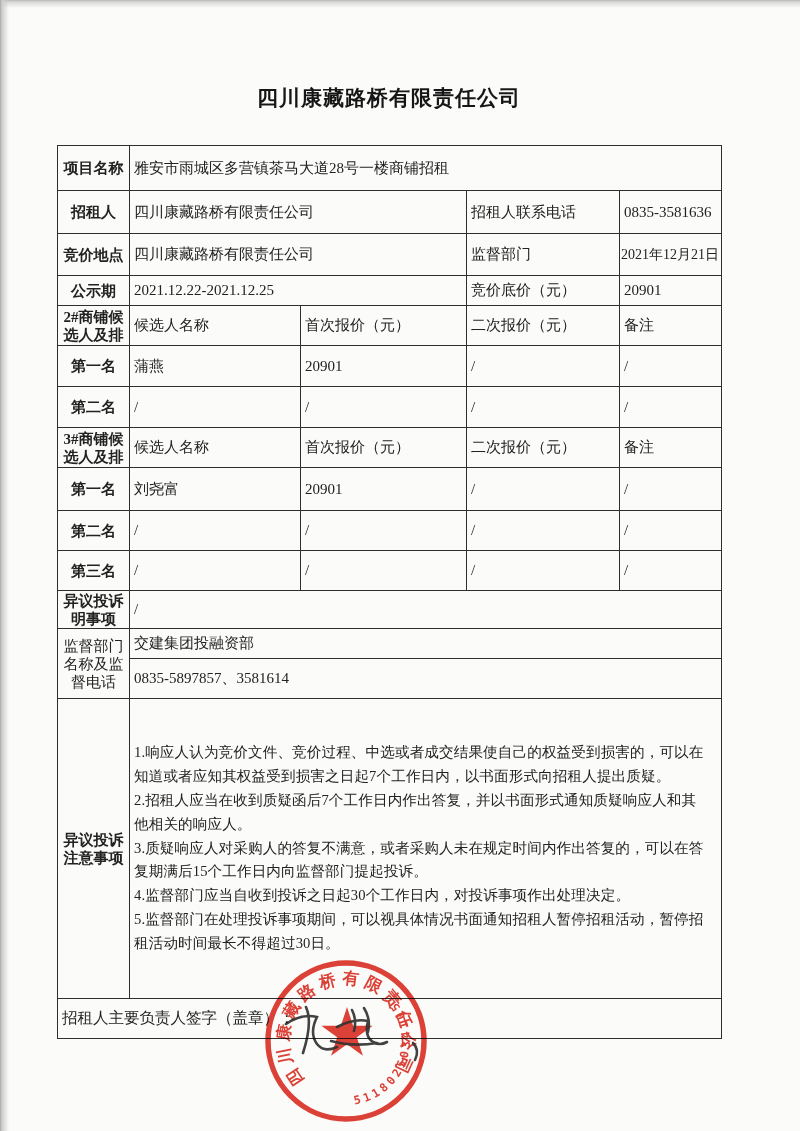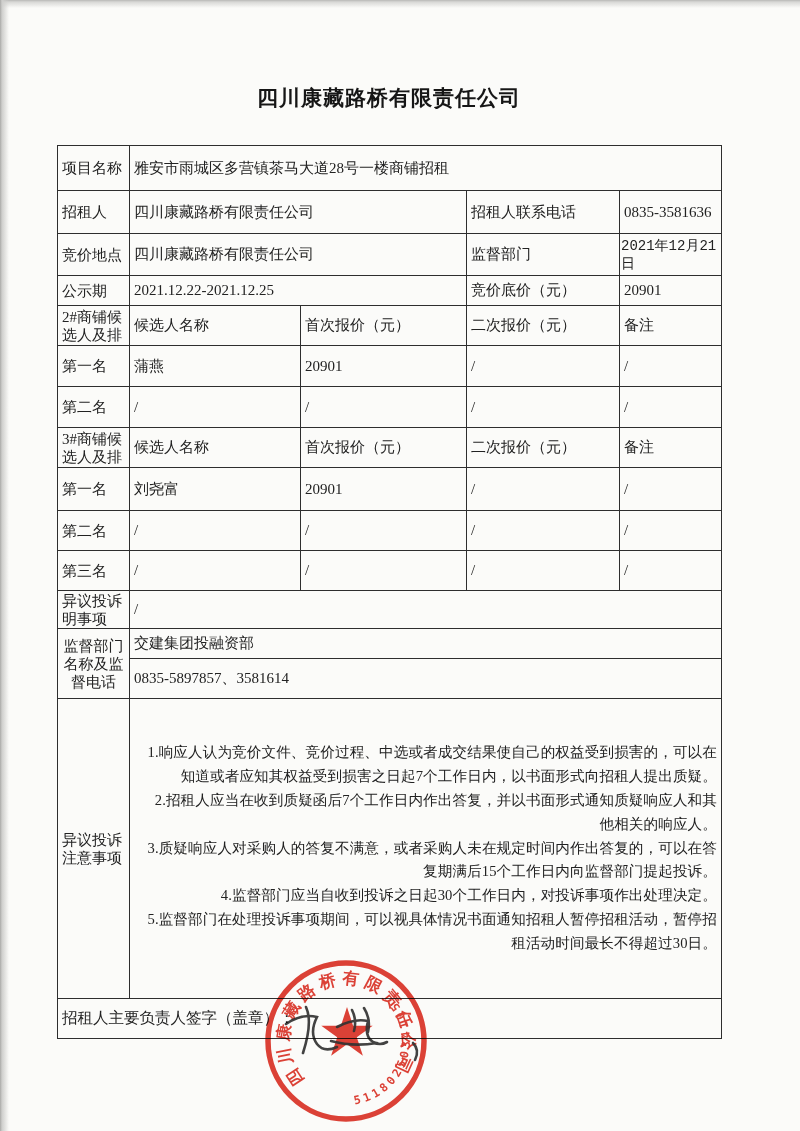--- a/index.html
+++ b/index.html
@@ -17,27 +17,27 @@
   .titles .t2{font-size:20.5px;line-height:31px;letter-spacing:0;}
   table.doc{
     position:absolute;left:57px;top:145px;width:664px;
     border-collapse:collapse;table-layout:fixed;
     font-size:15px;color:#222;
   }
   table.doc td{
     border:1.7px solid #2e2e2e;padding:0 4px;vertical-align:middle;
     overflow:hidden;
   }
-  td.lbl{text-align:left;line-height:18px;}
+  td.lbl{text-align:center;line-height:18px;font-weight:bold;}
   td.lblc{text-align:center;line-height:18px;}
   td.vleft{text-align:left;padding-left:6px;}
   td.c{text-align:left;}
   td.obj-text{padding:0 5px 0 6px;}
   .obj-lines{display:flex;flex-direction:column;justify-content:center;height:296px;}
-  .obj-lines div{white-space:nowrap;font-size:14.6px;line-height:23.8px;letter-spacing:0.1px;text-align:right;}
+  .obj-lines div{white-space:nowrap;font-size:14.6px;line-height:23.8px;letter-spacing:0.1px;}
   .sig-cell{text-align:left;padding-left:5px;font-size:15.5px;}
   svg.stamp{position:absolute;left:0;top:0;pointer-events:none;mix-blend-mode:multiply;}
   .seal-ink{opacity:0.93;}
 </style>
 </head>
 <body>
 
 <div class="page">
 
   <div class="titles">
@@ -63,21 +63,21 @@
       <td class="lbl">招租人</td>
       <td class="vleft" colspan="2">四川康藏路桥有限责任公司</td>
       <td class="c">招租人联系电话</td>
       <td class="c">0835-3581636</td>
     </tr>
 
     <tr style="height:42px">
       <td class="lbl">竞价地点</td>
       <td class="vleft" colspan="2">四川康藏路桥有限责任公司</td>
       <td class="c">监督部门</td>
-      <td class="c" style="font-size:14px;padding:0 1px;font-family:Liberation Mono, monospace;">2021年12月21日</td>
+      <td class="c" style="font-size:14px;padding:0 1px;">2021年12月21日</td>
     </tr>
 
     <tr style="height:30px">
       <td class="lbl">公示期</td>
       <td class="vleft" colspan="2">2021.12.22-2021.12.25</td>
       <td class="c">竞价底价（元）</td>
       <td class="c">20901</td>
     </tr>
 
     <tr style="height:40px">

